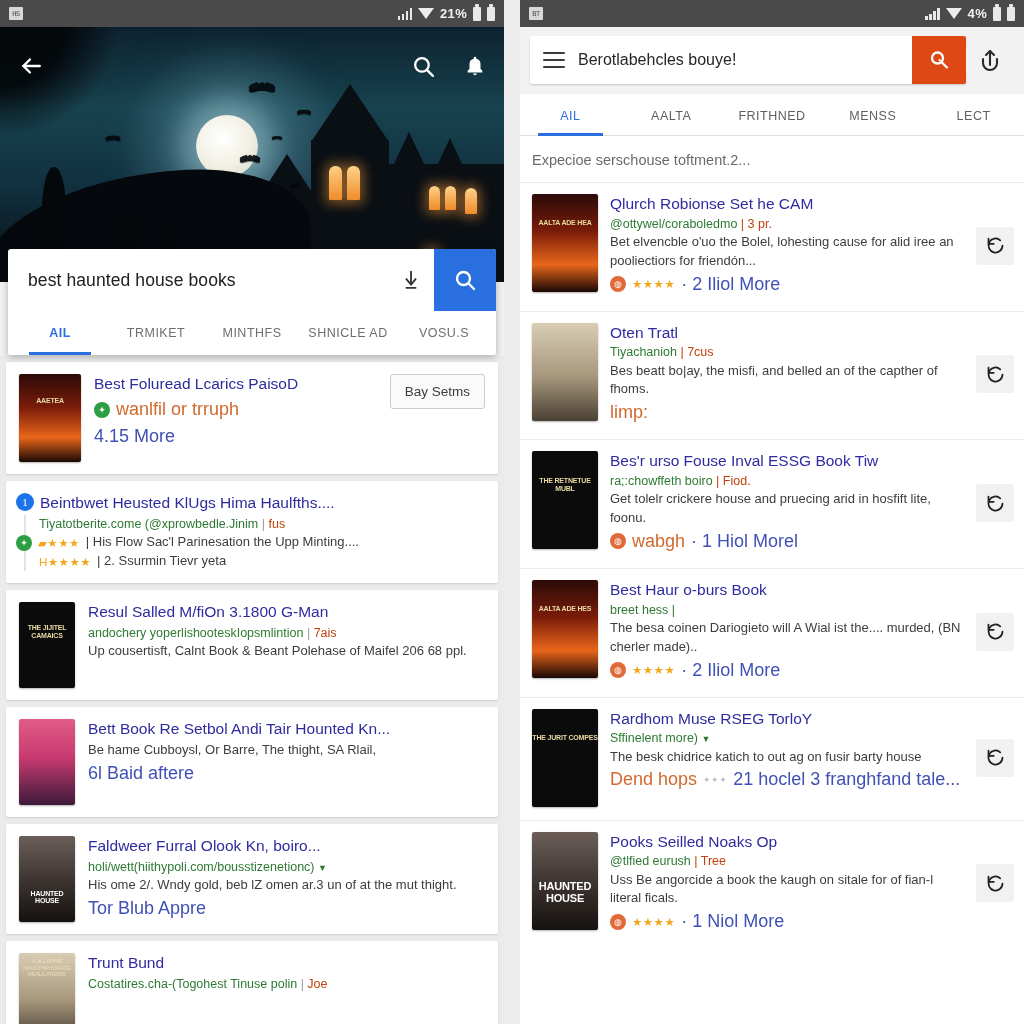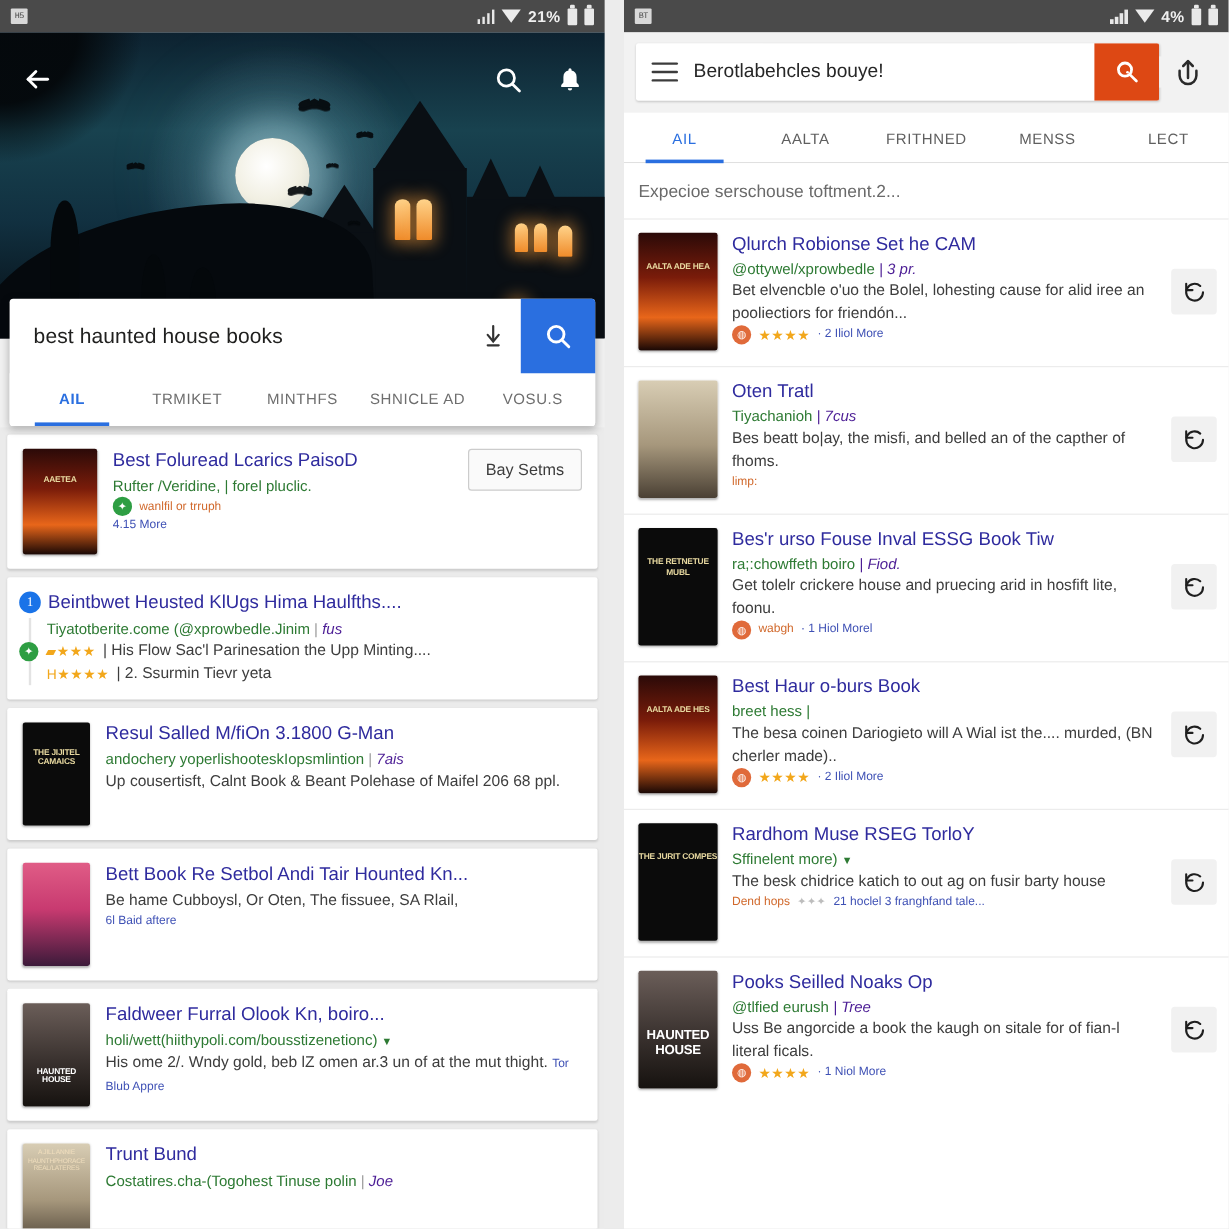--- a/index.html
+++ b/index.html
@@ -96,23 +96,23 @@
   .t-cap2{ position:absolute; left:0; right:0; top:26%; text-align:center; color:#e8d9a0;
            font-size:7px; font-weight:bold; line-height:1.15; letter-spacing:-.2px; }
   .t-cap3{ position:absolute; left:0; right:0; top:6%; text-align:center; color:#f5e2c0;
            font-size:5.5px; line-height:1.2; letter-spacing:-.2px; opacity:.85; }
   .body { flex:1; min-width:0; }
   .rtitle { color:#2f2b9e; font-size:15.5px; line-height:1.3; margin-bottom:2px;
             white-space:nowrap; overflow:hidden; text-overflow:ellipsis; }
   .rurl { color:#2d7a33; font-size:12.5px; line-height:1.45; white-space:nowrap;
           overflow:hidden; text-overflow:ellipsis; }
   .rurl .sep { color:#9b9b9b; }
-  .rurl .tail { color:#4c1d95;font-style:italic; }
+  .rurl .tail { color:#c2410c; }
   .rdesc { color:#3d3d3d; font-size:13px; line-height:1.45; }
-  .rmeta { color:#3f51b5; font-size:10px; line-height:1.5; }
+  .rmeta { color:#3f51b5; font-size:18px; line-height:1.5; }
   .rmeta.orange { color:#d1692c; }
   .btn-outline { flex:none; align-self:flex-start; border:1px solid #ccc; border-radius:3px;
                  background:#fafafa; color:#3c3c3c; font-size:13.5px; padding:9px 14px; }
   .badge-blue { width:18px;height:18px;border-radius:50%;background:#1a73e8;color:#fff;
                 font-size:11px;display:flex;align-items:center;justify-content:center;flex:none;
                 font-family:"Liberation Serif",serif; }
   .badge-green{ width:16px;height:16px;border-radius:50%;background:#2e9e43;color:#fff;
                 font-size:9px;display:flex;align-items:center;justify-content:center;flex:none; }
   .indent { border-left:2px solid #e3e3e3; margin-left:8px; padding-left:13px; }
   .row { display:flex; align-items:center; gap:6px; }
@@ -257,21 +257,20 @@
     </div>
 
     <div class="lresults">
 
       <div class="lcard">
         <div class="thumb t-red" style="width:62px;height:88px;">
           <div class="t-cap2">AAETEA</div>
         </div>
         <div class="body">
           <div class="rtitle">Best Foluread Lcarics PaisoD</div>
-          <div class="rurl">Rufter /Veridine, | forel pluclic.</div>
           <div class="row">
             <span class="badge-green">✦</span>
             <span class="rmeta orange ellips">wanlfil or trruph</span>
           </div>
           <div class="rmeta">4.15 More</div>
         </div>
         <div class="btn-outline">Bay Setms</div>
       </div>
 
       <div class="lcard" style="padding-left:10px;">
@@ -312,21 +311,21 @@
             <span class="tail">7ais</span>
           </div>
           <div class="rdesc">Up cousertisft, Calnt Book &amp; Beant Polehase of Maifel 206 68 ppl.</div>
         </div>
       </div>
 
       <div class="lcard">
         <div class="thumb t-pink" style="width:56px;height:86px;"></div>
         <div class="body">
           <div class="rtitle">Bett Book Re Setbol Andi Tair Hounted Kn...</div>
-          <div class="rdesc">Be hame Cubboysl, Or Oten, The fissuee, SA Rlail,</div>
+          <div class="rdesc">Be hame Cubboysl, Or Barre, The thight, SA Rlail,</div>
           <div class="rmeta">6l Baid aftere</div>
         </div>
       </div>
 
       <div class="lcard">
         <div class="thumb t-gray" style="width:56px;height:86px;">
           <div class="t-cap">HAUNTED<br>HOUSE</div>
         </div>
         <div class="body">
           <div class="rtitle">Faldweer Furral Olook Kn, boiro...</div>
@@ -418,21 +417,21 @@
 
     <div>
 
       <div class="ritem">
         <div class="thumb t-red" style="width:66px;height:98px;">
           <div class="t-cap2">AALTA ADE HEA</div>
         </div>
         <div class="rbody">
           <div class="rtitle2">Qlurch Robionse Set he CAM</div>
           <div class="rurl ellips">
-            <span>@ottywel/xprowbedle</span>
+            <span>@ottywel/coraboledmo</span>
             <span class="tail">| 3 pr.</span>
           </div>
           <div class="rdesc">Bet elvencble o'uo the Bolel, lohesting cause for alid iree an pooliectiors for friendón...</div>
           <div class="row">
             <span class="badge-green" style="background:#e06a3a;">◍</span>
             <span class="stars">★★★★</span>
             <span class="rmeta">· 2 Iliol More</span>
           </div>
         </div>
         <div class="restore">

